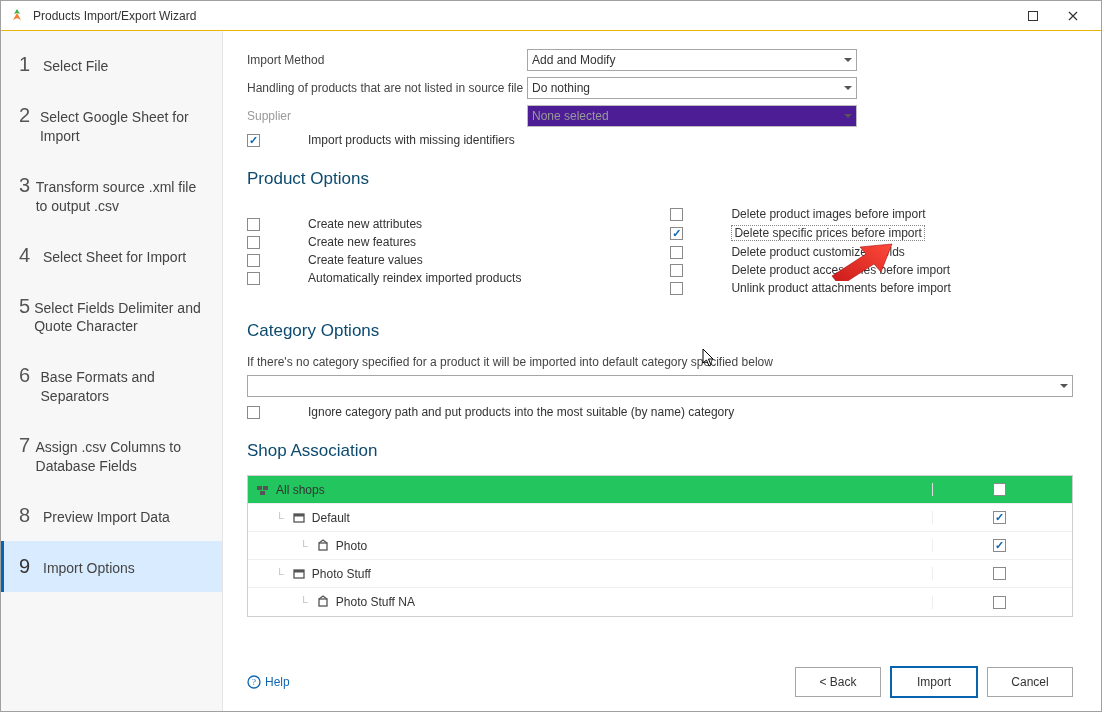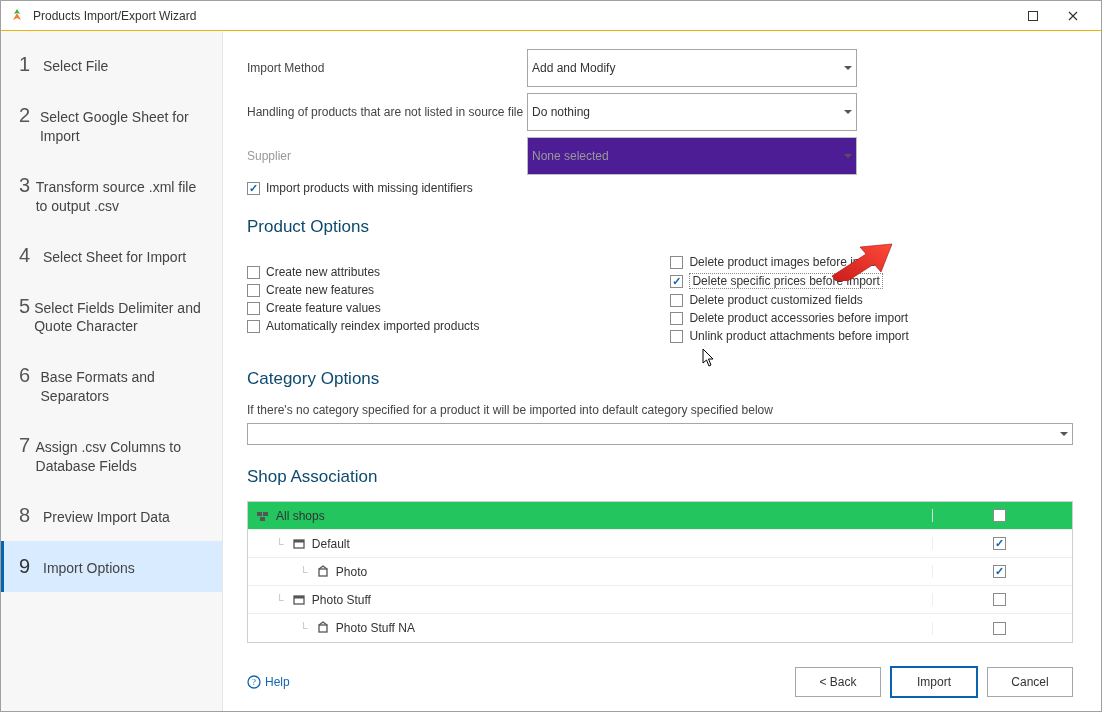--- a/index.html
+++ b/index.html
@@ -78,21 +78,21 @@
 }
 .form-row .lbl {
   width: 280px;
   font-size: 12px;
   color: #444;
 }
 .form-row .lbl.muted { color: #999; }
 .dropdown {
   flex: 1;
   max-width: 330px;
-  height: 38px;
+  height: 22px;
   border: 1px solid #a6a6a6;
   background: #fff;
   display: flex;
   align-items: center;
   padding: 0 4px;
   font-size: 12px;
   color: #333;
   position: relative;
 }
 .dropdown.disabled { color: #999; border-color: #bdbdbd; background: #4c1d95; }
@@ -108,20 +108,21 @@
   color: #0c4a6e;
   margin: 22px 0 14px 0;
   font-weight: 400;
 }
 .check-row {
   display: flex;
   align-items: center;
   margin: 4px 0;
   font-size: 12px;
   color: #333;
+  gap: 42px;
 }
 .checkbox {
   width: 13px; height: 13px;
   border: 1px solid #8a8a8a;
   margin-right: 6px;
   display: inline-flex;
   align-items: center; justify-content: center;
   background: #fff;
 }
 .checkbox.checked::after {
@@ -370,20 +371,24 @@
           </div>
         </div>
     </div>
 
     <div class="section-title">Category Options</div>
     <div class="hint">If there's no category specified for a product it will be imported into default category specified below</div>
     <div class="full-dropdown">
       <span></span>
       <span class="caret"></span>
     </div>
+    <div class="check-row">
+      <span id="ignore-path-chk" class="checkbox"></span>
+      <span>Ignore category path and put products into the most suitable (by name) category</span>
+    </div>
 
     <div class="section-title">Shop Association</div>
     <div class="shop-table" id="shop-table">
         <div class="shop-row header">
           <div class="name-cell">
             <span class="tree-icon">
               <svg width="14" height="14" viewBox="0 0 14 14">
                 <rect x="1" y="3" width="5" height="4" fill="#555"></rect>
                 <rect x="7" y="3" width="5" height="4" fill="#555"></rect>
                 <rect x="4" y="8" width="5" height="4" fill="#555"></rect>

